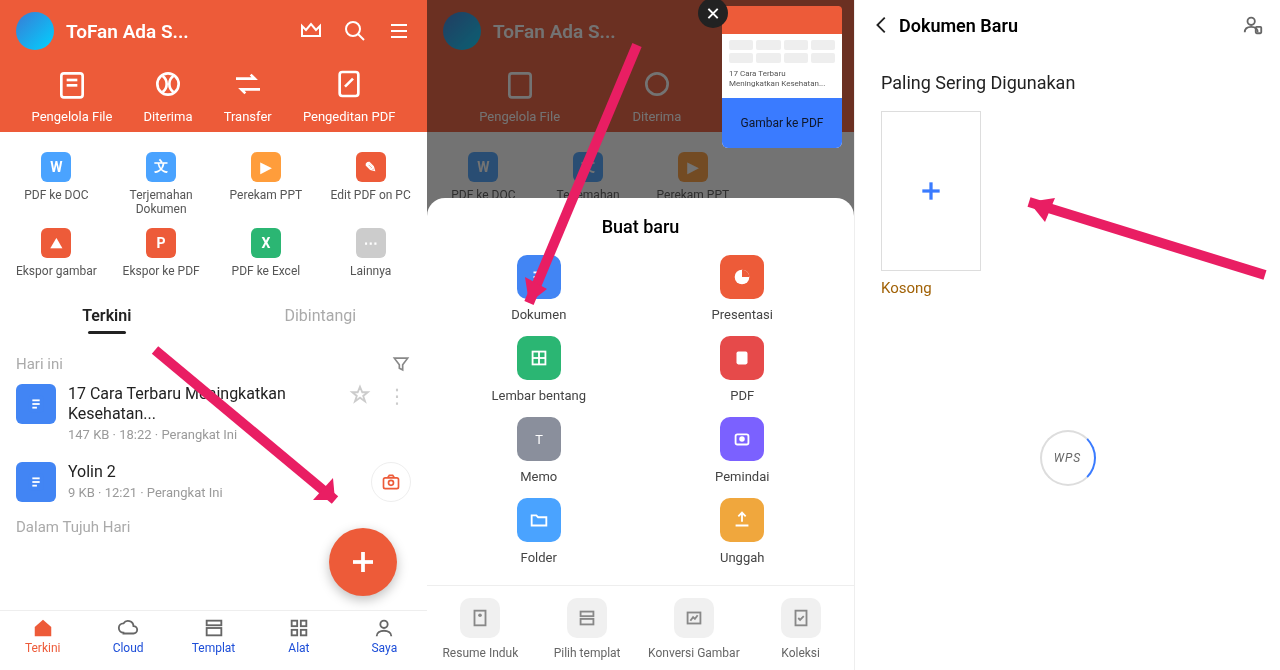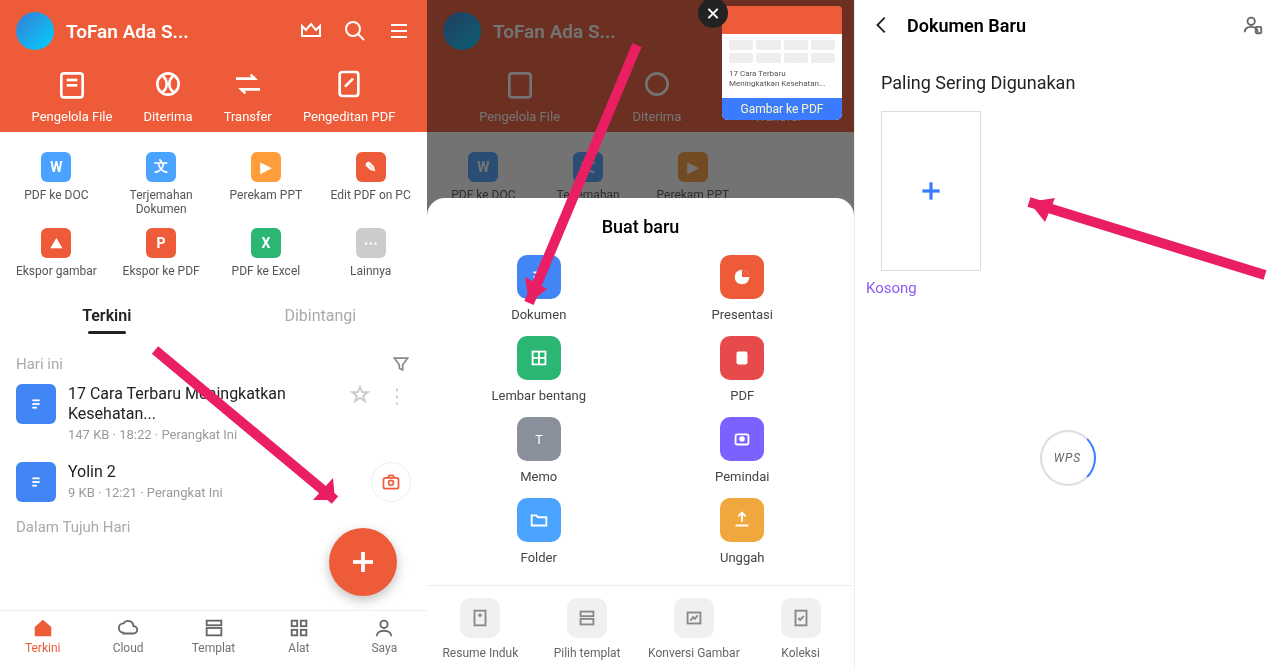--- a/index.html
+++ b/index.html
@@ -29,52 +29,52 @@
 .file-ico { width:40px; height:40px; border-radius:6px; background:#4285f4; display:flex; align-items:center; justify-content:center; position:relative;}
 .file-ico svg { fill:#fff; width:22px; height:22px;}
 .file-txt { flex:1; }
 .file-title { font-size:16px; color:#222; line-height:1.25; }
 .file-meta { font-size:13px; color:#9a9a9a; margin-top:3px; }
 .star { width:22px; height:22px; fill:none; stroke:#ccc; stroke-width:2; }
 .camerabtn { width:40px; height:40px; border-radius:50%; display:flex; align-items:center; justify-content:center; border:1px solid #eee; }
 .fab { position:absolute; right:30px; bottom:74px; width:68px; height:68px; border-radius:50%; background:#ed5b39; display:flex; align-items:center; justify-content:center; box-shadow:0 4px 12px rgba(0,0,0,.25); cursor:pointer;}
 .fab svg { width:30px; height:30px; stroke:#fff; stroke-width:3; }
 .btm-nav { position:absolute; bottom:0; left:0; right:0; height:60px; display:flex; background:#fff; border-top:1px solid #eee; }
-.nav-it { flex:1; text-align:center; font-size:12px; color:#737373; padding-top:6px; cursor:pointer;}
+.nav-it { flex:1; text-align:center; font-size:12px; color:#1d4ed8; padding-top:6px; cursor:pointer;}
 .nav-it.active { color:#ed5b39; }
 .nav-it svg { width:22px; height:22px; display:block; margin:0 auto 2px; }
 
 
 .p2-bg { position:absolute; inset:0; }
 .dim { position:absolute; inset:0; background:rgba(0,0,0,.55); }
 .mini { position:absolute; top:6px; right:12px; width:120px; background:#fff; border-radius:6px; padding:4px 4px 0; font-size:7px; color:#555; }
 .mini-head { background:#ed5b39; height:28px; border-radius:4px 4px 0 0; margin:-4px -4px 4px; }
 .mini-grid { display:grid; grid-template-columns:repeat(4,1fr); gap:3px; padding:2px 3px;}
 .mini-grid div { height:10px; background:#eee; border-radius:2px;}
-.mini-btn { background:#3a7bff; color:#fef9c3; text-align:center; padding:4px 0; font-size:12px; border-radius:0 0 6px 6px; margin:6px -4px 0;}
+.mini-btn { background:#3a7bff; color:#0f172a; text-align:center; padding:18px 0; font-size:12px; border-radius:0 0 6px 6px; margin:6px -4px 0;}
 .close-x { position:absolute; top:-2px; right:126px; width:30px; height:30px; border-radius:50%; background:#222; color:#fff; display:flex; align-items:center; justify-content:center; font-size:18px; cursor:pointer; z-index:5;}
 .sheet { position:absolute; bottom:0; left:0; right:0; background:#fff; border-radius:18px 18px 0 0; padding:18px 0 10px; }
 .sheet-title { text-align:center; font-size:18px; font-weight:500; margin-bottom:18px; }
 .sheet-grid { display:grid; grid-template-columns:repeat(2,1fr); padding:0 10px; row-gap:14px; }
 .sheet-item { text-align:center; font-size:13px; color:#444; cursor:pointer;}
 .sq { width:44px; height:44px; border-radius:10px; margin:0 auto 8px; display:flex; align-items:center; justify-content:center; }
 .sq svg { width:22px; height:22px; fill:#fff;}
 .sheet-bottom { display:flex; border-top:1px solid #eee; margin-top:20px; padding-top:12px;}
 .sheet-bottom .sheet-item { flex:1; font-size:12px; color:#666;}
 .sheet-bottom .sq { background:#f0f0f0; width:40px; height:40px;}
 .sheet-bottom .sq svg { fill:#888; }
 
 
-.p3-head { display:flex; align-items:center; padding:14px 16px; gap:14px;}
+.p3-head { display:flex; align-items:center; padding:14px 16px; gap:6px;}
 .back { width:22px; height:22px; stroke:#222; stroke-width:2; fill:none; cursor:pointer;}
 .p3-title { font-size:18px; font-weight:600; flex:1;}
 .p3-sub { padding:22px 26px 0; font-size:18px; color:#222;}
 .blank-card { width:100px; height:160px; border:1px solid #ddd; margin:18px 0 8px 26px; display:flex; align-items:center; justify-content:center; cursor:pointer;}
 .blank-card svg { stroke:#3a7bff; stroke-width:3; width:26px; height:26px;}
-.blank-lbl { margin-left:11px; color:#8b5cf6; font-size:15px;}
+.blank-lbl { margin-left:26px; color:#a16207; font-size:15px;}
 .wps-badge { position:absolute; left:50%; top:430px; transform:translateX(-50%); width:56px; height:56px; border-radius:50%; border:2px solid #ddd; border-right-color:#3a7bff; display:flex; align-items:center; justify-content:center; font-size:12px; font-style:italic; letter-spacing:1px; color:#666;}
 
 .arrow { position:absolute; pointer-events:none; z-index:50;}
 .arrow svg { overflow:visible; }
 .arrow-line { stroke:#e91e63; stroke-width:10; }
 .arrow-head { fill:#e91e63; }
 </style>
 </head>
 <body>
 

